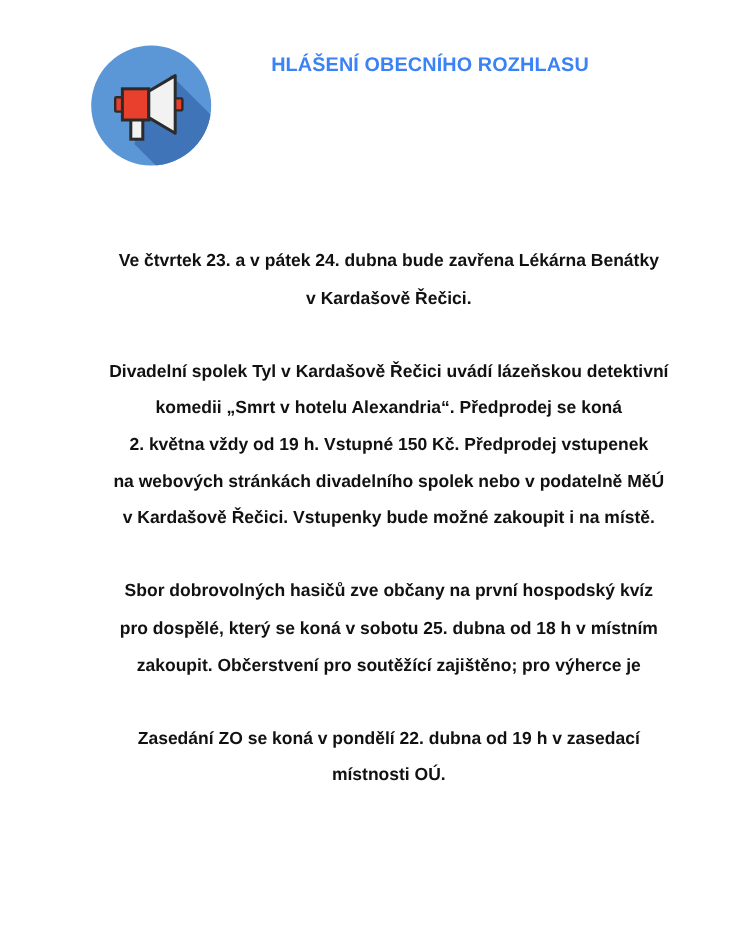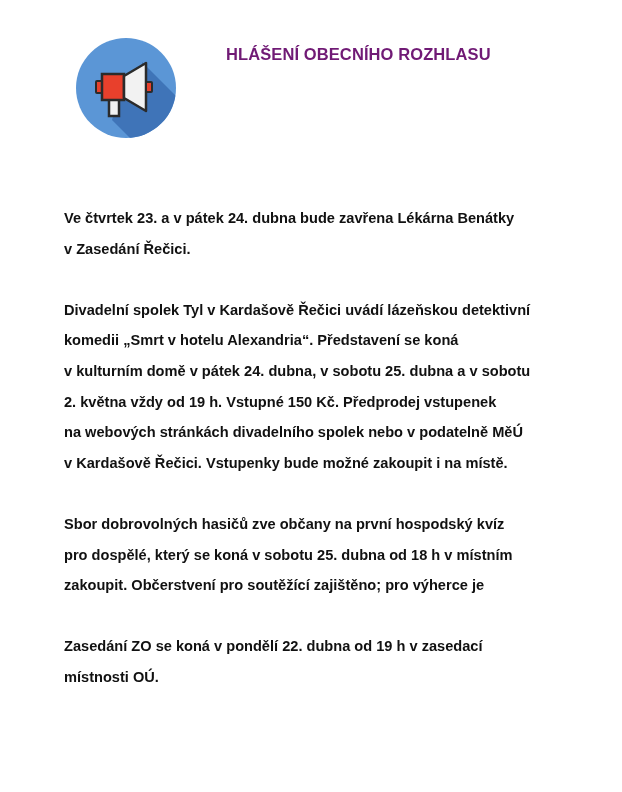--- a/index.html
+++ b/index.html
@@ -1,23 +1,23 @@
 <!DOCTYPE html>
 <html><head>
 <meta charset="utf-8">
 <style>
   html, body { margin: 0; padding: 0; background: #ffffff; }
   body { width: 622px; height: 792px; position: relative; overflow: hidden;
          font-family: "Liberation Sans", "DejaVu Sans", sans-serif; }
   .logo { position: absolute; left: 72px; top: 36px; width: 108px; height: 104px; }
-  .header { position: absolute; left: 226px; top: 43px; color: #701a75; font-weight: bold;
+  .header { position: absolute; left: 226px; top: 43px; color: #3b82f6; font-weight: bold;
             font-size: 16.5px; line-height: 22px; letter-spacing: 0.1px; }
   .header div { white-space: nowrap; }
   .content { position: absolute; left: 64px; top: 203px; width: 520px; color: #111111;
-             font-weight: bold; font-size: 14.6px; line-height: 30.6px; }
+             font-weight: bold; font-size: 14.6px; line-height: 30.6px; text-align: center; }
   .para { margin: 0 0 30.6px 0; }
   .line { display: block; white-space: nowrap; }
 </style>
 </head>
 <body>
 
 <div class="logo">
   <svg width="108" height="104" viewBox="0 0 108 104">
     <defs>
       <clipPath id="c">
@@ -39,26 +39,25 @@
   </svg>
 </div>
 
 <div class="header">
   <div>HLÁŠENÍ OBECNÍHO ROZHLASU</div>
 </div>
 
 <div class="content">
   <div class="para">
     <span class="line">Ve čtvrtek 23. a v pátek 24. dubna bude zavřena Lékárna Benátky</span>
-    <span class="line">v Zasedání Řečici.</span>
+    <span class="line">v Kardašově Řečici.</span>
   </div>
   <div class="para">
     <span class="line">Divadelní spolek Tyl v Kardašově Řečici uvádí lázeňskou detektivní</span>
-    <span class="line">komedii „Smrt v hotelu Alexandria“. Představení se koná</span>
-    <span class="line">v kulturním domě v pátek 24. dubna, v sobotu 25. dubna a v sobotu</span>
+    <span class="line">komedii „Smrt v hotelu Alexandria“. Předprodej se koná</span>
     <span class="line">2. května vždy od 19 h. Vstupné 150 Kč. Předprodej vstupenek</span>
     <span class="line">na webových stránkách divadelního spolek nebo v podatelně MěÚ</span>
     <span class="line">v Kardašově Řečici. Vstupenky bude možné zakoupit i na místě.</span>
   </div>
   <div class="para">
     <span class="line">Sbor dobrovolných hasičů zve občany na první hospodský kvíz</span>
     <span class="line">pro dospělé, který se koná v sobotu 25. dubna od 18 h v místním</span>
     <span class="line">zakoupit. Občerstvení pro soutěžící zajištěno; pro výherce je</span>
   </div>
   <div class="para">

